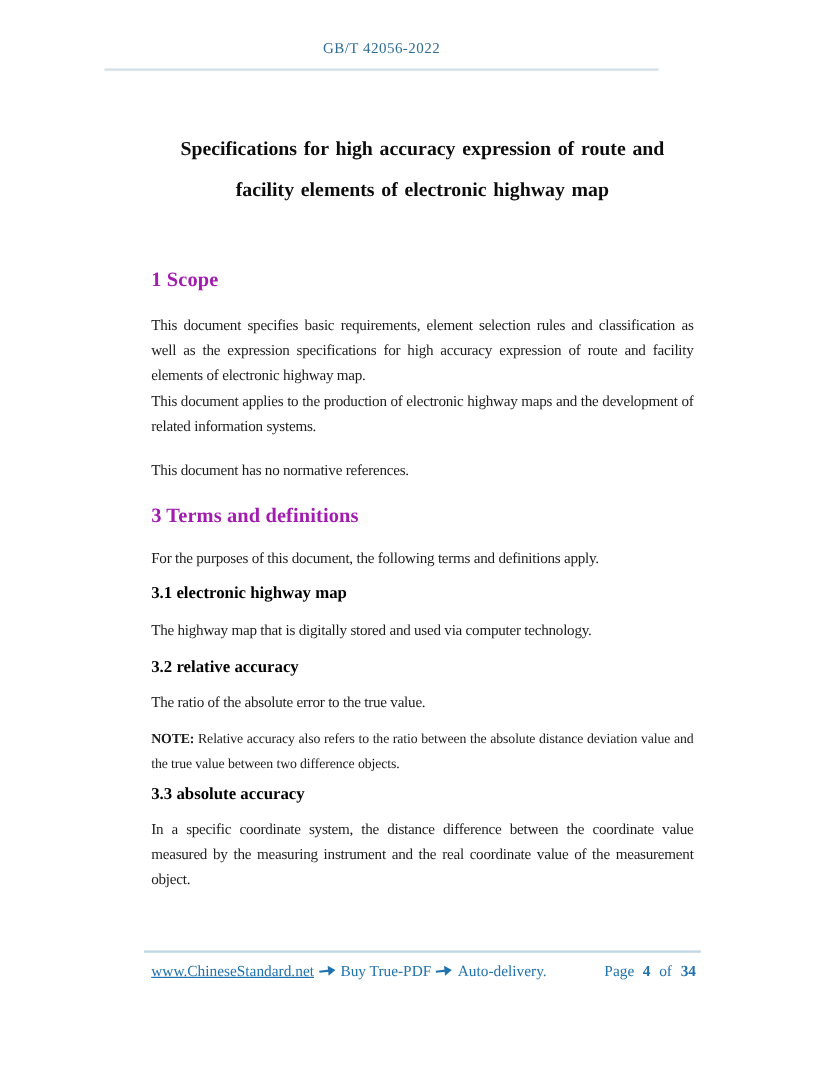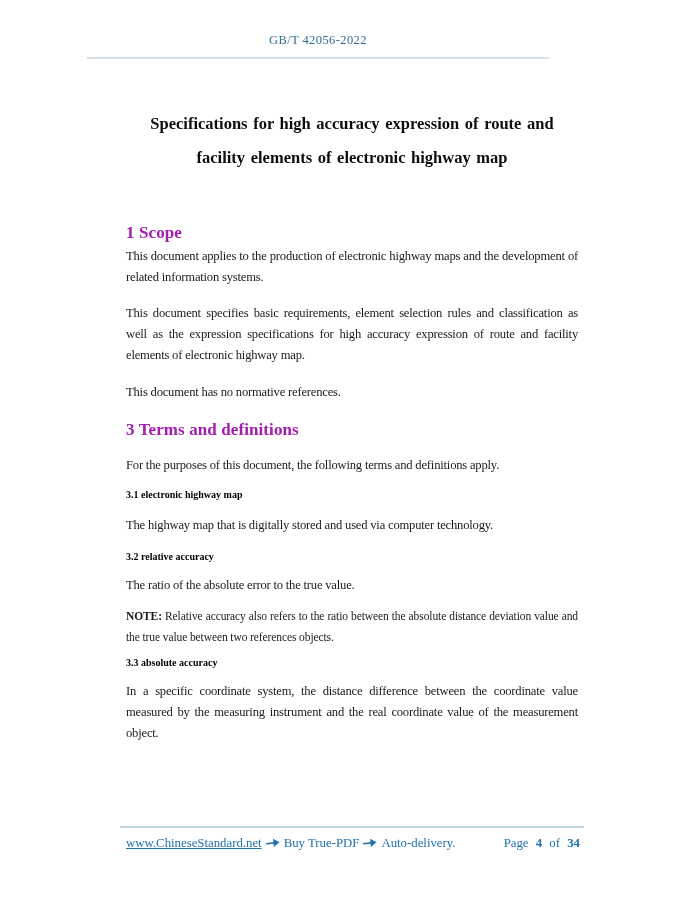--- a/index.html
+++ b/index.html
@@ -47,21 +47,21 @@
 
   .para {
     font-size: 12.6px;
     line-height: 21px;
     letter-spacing: -0.2px;
     text-align: justify;
   }
   .one-line { white-space: nowrap; text-align: left; }
 
   .term-label {
-    font-size: 10px;
+    font-size: 14px;
     font-weight: bold;
     line-height: 21px;
     color: #000000;
   }
 
   .note {
     font-size: 11.5px;
     line-height: 21px;
     letter-spacing: -0.1px;
     text-align: justify;
@@ -73,21 +73,21 @@
   .mt4  { margin-top: 4px; }
   .mt8  { margin-top: 8px; }
   .mt10 { margin-top: 10px; }
   .mt12 { margin-top: 12px; }
   .mt14 { margin-top: 14px; }
   .mt15 { margin-top: 15px; }
   .mt16 { margin-top: 16px; }
   .mt45 { margin-top: 45px; }
 
   
-  .footer { position: absolute; top: 826px; left: 120px; width: 464px; }
+  .footer { position: absolute; top: 792px; left: 120px; width: 464px; }
   .footer-rule { width: 464px; background: #c3d8e5; }
   .footer-row {
     margin-top: 8px;
     padding: 0 4px 0 6px;
     display: flex;
     justify-content: space-between;
     align-items: baseline;
     font-size: 12.8px;
     color: #2173ad;
     white-space: nowrap;
@@ -111,36 +111,36 @@
   <div class="rule header-rule"></div>
 
   <div class="content">
 
     <h1 class="title">
       <span class="title-line">Specifications for high accuracy expression of route and</span>
       <span class="title-line">facility elements of electronic highway map</span>
     </h1>
 
     <h2 class="h2 mt45">1 Scope</h2>
+    <div class="para mt15">This document specifies basic requirements, element selection rules and classification as well as the expression specifications for high accuracy expression of route and facility elements of electronic highway map.</div>
     <div class="para mt0">This document applies to the production of electronic highway maps and the development of related information systems.</div>
-    <div class="para mt15">This document specifies basic requirements, element selection rules and classification as well as the expression specifications for high accuracy expression of route and facility elements of electronic highway map.</div>
 
     <div class="para one-line mt16">This document has no normative references.</div>
 
     <h2 class="h2 mt14">3 Terms and definitions</h2>
     <div class="para one-line mt12">For the purposes of this document, the following terms and definitions apply.</div>
 
     <div class="term-label mt8">3.1 electronic highway map</div>
     <div class="para one-line mt10">The highway map that is digitally stored and used via computer technology.</div>
 
     <div class="term-label mt10">3.2 relative accuracy</div>
     <div class="para one-line mt8">The ratio of the absolute error to the true value.</div>
     <div class="note mt10">
       <span class="bold">NOTE:</span>
-      <span>Relative accuracy also refers to the ratio between the absolute distance deviation value and the true value between two references objects.</span>
+      <span>Relative accuracy also refers to the ratio between the absolute distance deviation value and the true value between two difference objects.</span>
     </div>
 
     <div class="term-label mt4">3.3 absolute accuracy</div>
     <div class="para mt8">In a specific coordinate system, the distance difference between the coordinate value measured by the measuring instrument and the real coordinate value of the measurement object.</div>
 
   </div>
 
   <div class="footer">
     <div class="rule footer-rule"></div>
     <div class="footer-row">

